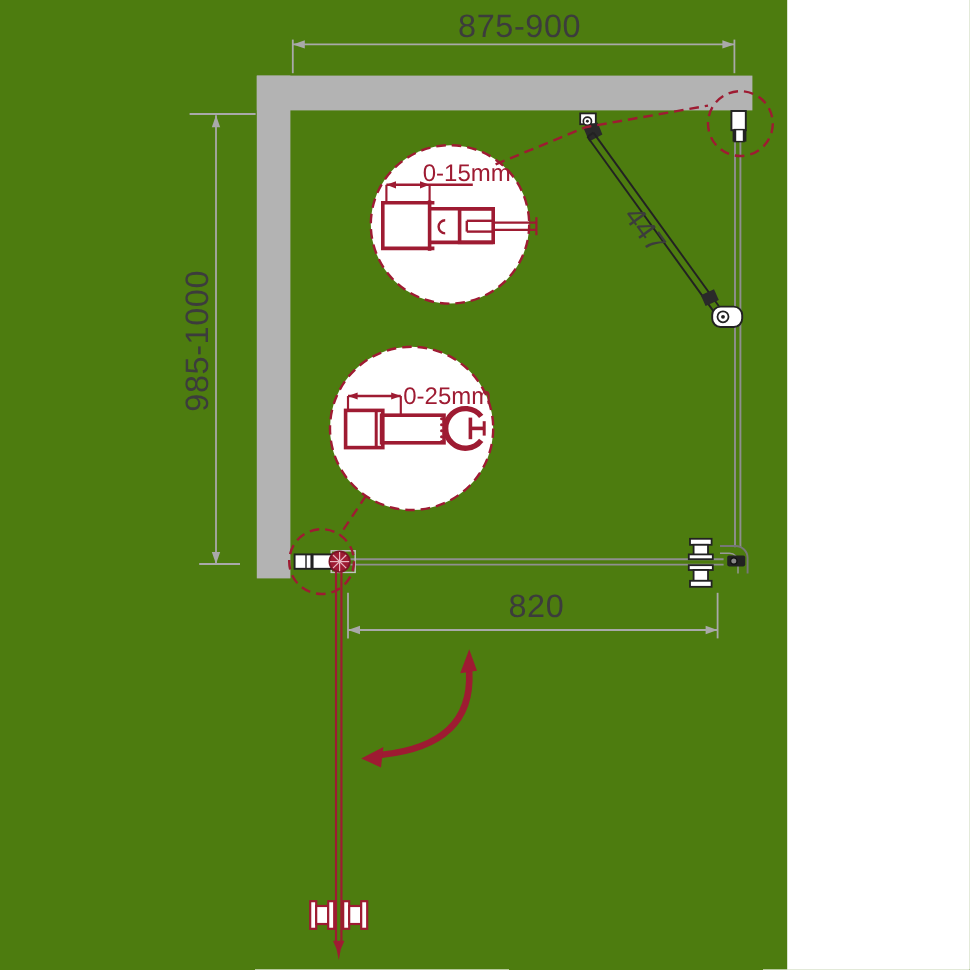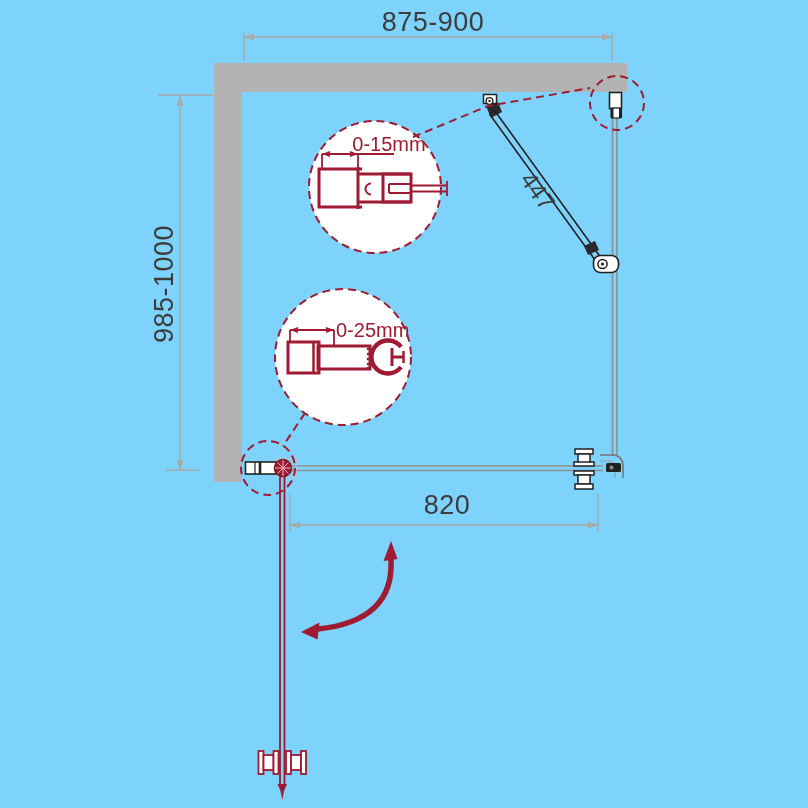--- a/index.html
+++ b/index.html
@@ -3,23 +3,23 @@
 <meta charset="utf-8">
 <style>
   html, body {
     margin: 0;
     padding: 0;
     background: #ffffff;
     font-family: "Liberation Sans", sans-serif;
   }
   .stage {
     position: relative;
-    width: 808px;
+    width: 656px;
     height: 808px;
-    background: #7dd3fc;
+    background: #4d7c0f;
     overflow: hidden;
   }
   svg text {
     font-family: "Liberation Sans", sans-serif;
     fill: #3c3c3c;
   }
   .dim-text { font-size: 27px; letter-spacing: 0.5px; }
   .detail-text { font-size: 20px; fill: #9e1b32; }
   .bar-text { font-size: 24px; }
 </style>

